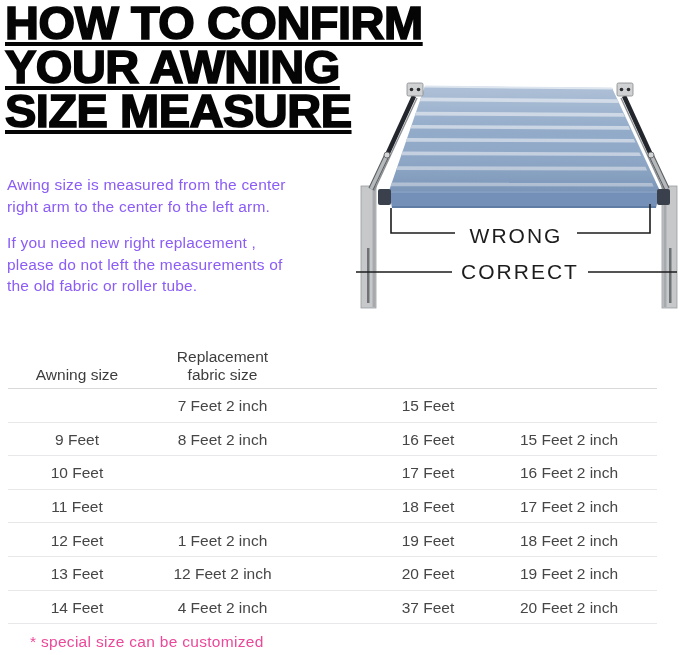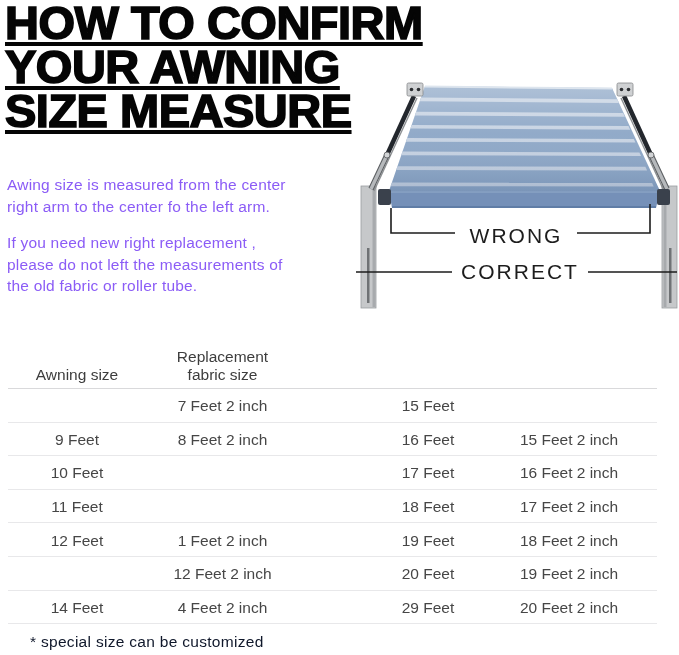--- a/index.html
+++ b/index.html
@@ -59,21 +59,21 @@
     display:flex;align-items:center;justify-content:center;
     padding-top:2px;box-sizing:border-box;
   }
   .c1{left:0;width:138px;}
   .c2{left:142px;width:145px;}
   .c3{left:336px;width:168px;}
   .c4{left:473px;width:176px;}
   
   .footnote{
     position:absolute;left:30px;top:633px;
-    color:#0f172a;font-size:15.5px;letter-spacing:0.3px;text-align:center;
+    color:#ec4899;font-size:15.5px;letter-spacing:0.3px;text-align:center;
   }
 </style>
 </head>
 <body>
 
 <div class="page">
 
   <div class="heading">
     <div class="hline">HOW TO CONFIRM</div>
     <div class="hline">YOUR AWNING</div>
@@ -190,27 +190,28 @@
       <span class="td c3">18 Feet</span>
       <span class="td c4">17 Feet 2 inch</span>
     </div>
     <div class="trow">
       <span class="td c1">12 Feet</span>
       <span class="td c2">1 Feet 2 inch</span>
       <span class="td c3">19 Feet</span>
       <span class="td c4">18 Feet 2 inch</span>
     </div>
     <div class="trow">
+      <span class="td c1">13 Feet</span>
       <span class="td c2">12 Feet 2 inch</span>
       <span class="td c3">20 Feet</span>
       <span class="td c4">19 Feet 2 inch</span>
     </div>
     <div class="trow">
       <span class="td c1">14 Feet</span>
       <span class="td c2">4 Feet 2 inch</span>
-      <span class="td c3">29 Feet</span>
+      <span class="td c3">37 Feet</span>
       <span class="td c4">20 Feet 2 inch</span>
     </div>
   </div>
 
   <div class="footnote">* special size can be customized</div>
 
 </div>
 
 </body></html>

